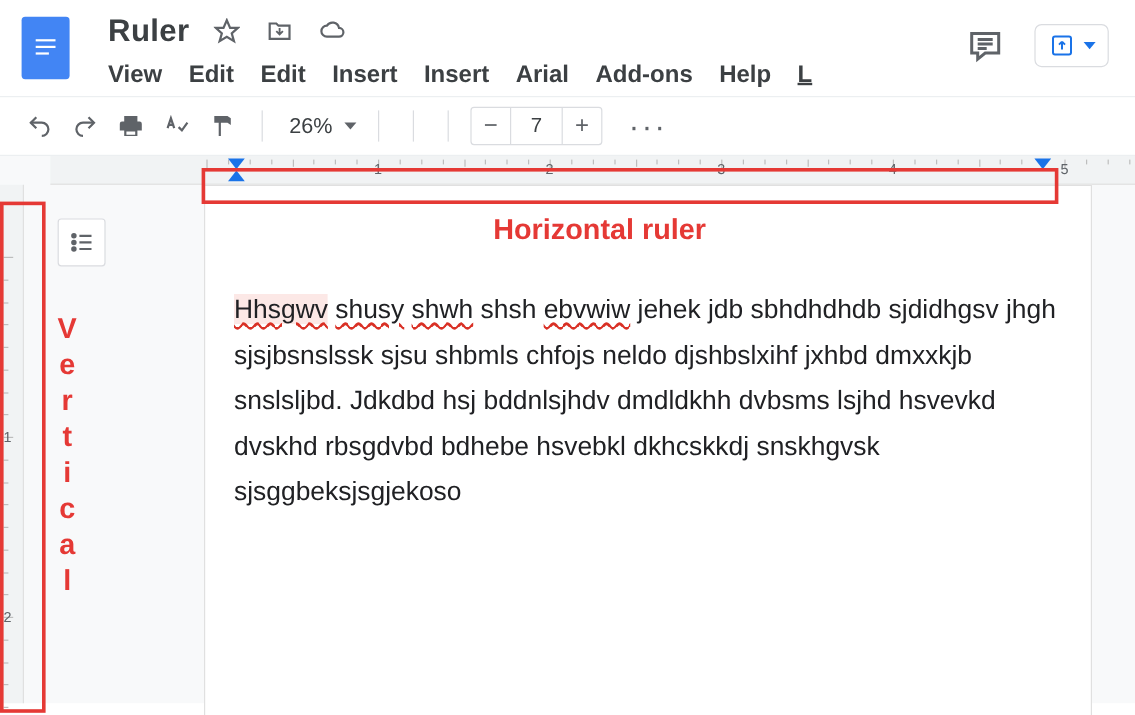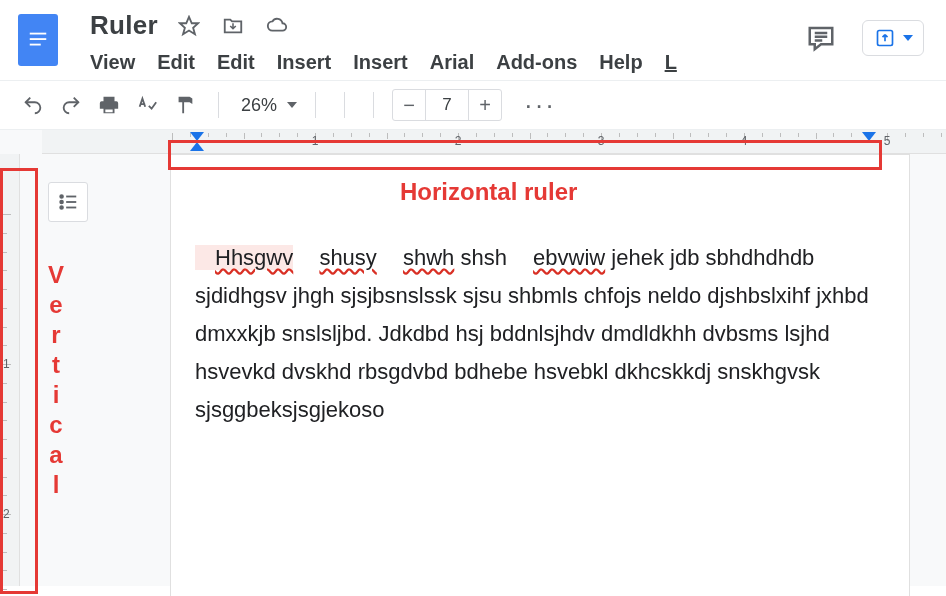--- a/index.html
+++ b/index.html
@@ -72,21 +72,21 @@
   .tick.major { height:8px; top:3px; }
   .tick-label { position:absolute; top:4px; transform:translateX(-50%); font-size:12px; }
   .indent-marker {
     position:absolute; width:0; height:0;
     border-left:7px solid transparent; border-right:7px solid transparent;
   }
   .indent-down { border-top:9px solid #1a73e8; top:2px; }
   .indent-up   { border-bottom:9px solid #1a73e8; top:12px; }
   .h-ruler-highlight { position:absolute; border:3px solid #e53935; top:140px; height:30px; }
   .v-ruler-highlight { position:absolute; border:3px solid #e53935; left:0; width:38px; }
-  .h-label { position:absolute; font-weight:700; font-size:24px; color:#e53935; }
+  .h-label { position:absolute; font-weight:700; font-size:24px; color:#e53935;margin-left:11px; }
   .v-label { position:absolute; left:48px; font-weight:700; font-size:24px; color:#e53935; display:flex; flex-direction:column; align-items:center; line-height:30px; }
 
   .v-ruler {
     position:absolute; left:0; top:24px; bottom:0; width:20px; background:#f1f3f4; border-right:1px solid #e0e0e0;
   }
   .v-ruler .vt { position:absolute; left:3px; height:1px; background:#bdbdbd; }
   .v-ruler .vt.minor { width:4px; }
   .v-ruler .vt.major { width:8px; }
   .v-ruler .vlbl { position:absolute; left:3px; transform:translateY(-50%); font-size:12px; color:#5f6368; }
 
@@ -94,21 +94,21 @@
     position:absolute; left:48px; top:52px; width:40px; height:40px; border:1px solid #dadce0;
     border-radius:3px; background:#fff; display:flex; align-items:center; justify-content:center; cursor:pointer; color:#5f6368;
   }
 
   .page {
     position:absolute; left:170px; top:24px; width:740px; min-height:600px;
     background:#fff; border:1px solid #e0e0e0; padding:84px 28px 40px 24px;
     font-size:22px; color:#202124; line-height:38px;
   }
   .page .highlight-word { background:#fce8e6; }
-  .page .err { text-decoration: underline wavy #d93025; text-underline-offset:3px;padding-left:20px; }
+  .page .err { text-decoration: underline wavy #d93025; text-underline-offset:3px; }
   .page .para { margin-bottom: 26px; white-space: pre-wrap; word-break: break-word; }
   .page .para.last { margin-bottom: 0; }
 </style>
 </head>
 <body>
 
 <div class="header">
   <div class="docs-logo">
     <svg viewBox="0 0 24 24">
         <rect x="3" y="4" width="18" height="2" fill="#fff"></rect>

